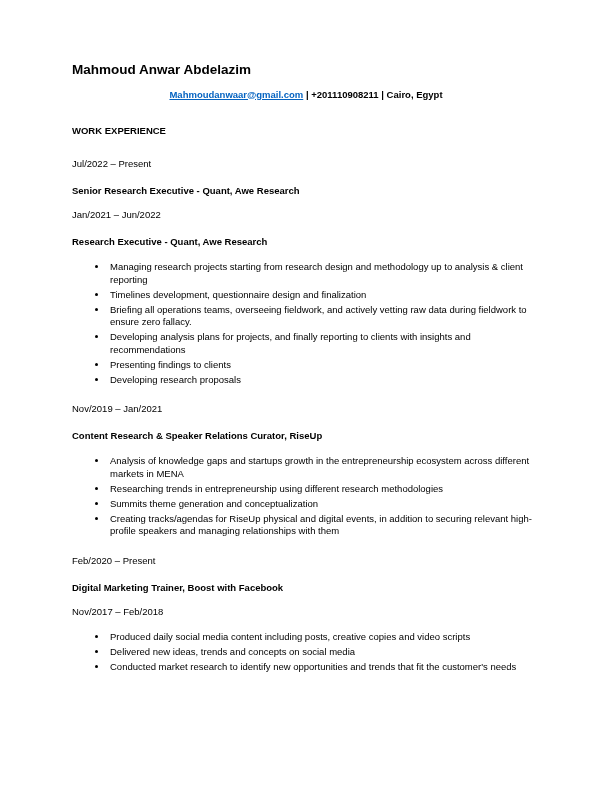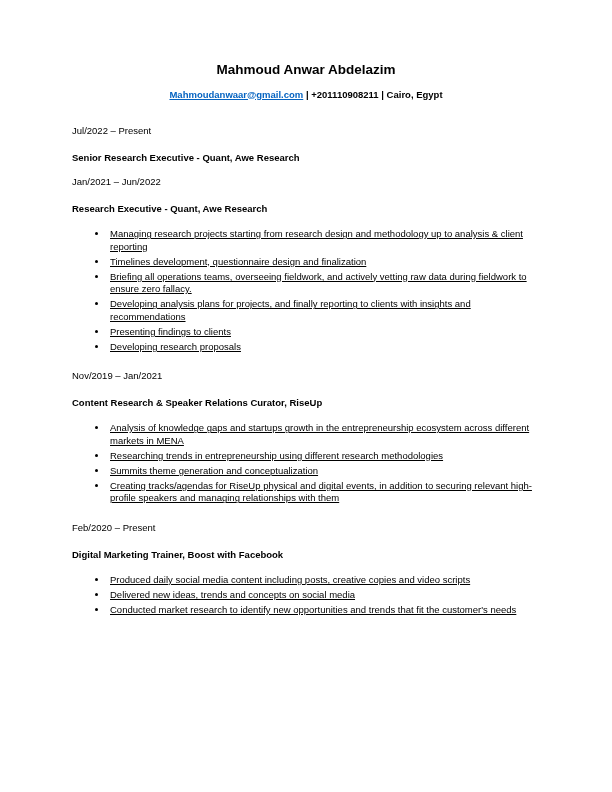--- a/index.html
+++ b/index.html
@@ -15,21 +15,20 @@
     padding: 62px 72px 40px 72px;
     background: #ffffff;
     color: #000000;
     font-family: "Liberation Sans", sans-serif;
     font-size: 9.5px;
     line-height: 1.15;
     overflow: hidden;
   }
   .name {
     margin: 0 0 7px 0;
-    text-align: center;
     font-size: 13.5px;
     font-weight: bold;
   }
   .contact {
     margin: 12px 0 26px 0;
     text-align: center;
     font-weight: bold;
     font-size: 9.5px;
   }
   .contact a.email {
@@ -48,21 +47,20 @@
     font-weight: normal;
     margin-top: 2px;
   }
   .job .title {
     font-weight: bold;
     margin-top: 16px;
   }
   .job ul {
     margin: 12px 0 18px 0;
     padding-left: 36px;
-    text-decoration: underline;
   }
   .job ul li {
     margin: 0 0 2.5px 0;
     line-height: 1.32;
     padding-left: 2px;
   }
 </style>
 </head>
 <body>
 
@@ -71,20 +69,21 @@
   <h1 class="name">Mahmoud Anwar Abdelazim</h1>
 
   <p class="contact">
     <a class="email" href="#">Mahmoudanwaar@gmail.com</a>
     <span>|</span>
     <span>+201110908211</span>
     <span>|</span>
     <span>Cairo, Egypt</span>
   </p>
 
+  <p class="section-heading">WORK EXPERIENCE</p>
 
   <div class="job">
     <p class="dates">Jul/2022 – Present</p>
     <p class="title">Senior Research Executive - Quant, Awe Research</p>
   </div>
 
   <div class="job">
     <p class="dates">Jan/2021 – Jun/2022</p>
     <p class="title">Research Executive - Quant, Awe Research</p>
     <ul>
@@ -107,20 +106,21 @@
       <li>Creating tracks/agendas for RiseUp physical and digital events, in addition to securing relevant high-profile speakers and managing relationships with them</li>
     </ul>
   </div>
 
   <div class="job">
     <p class="dates">Feb/2020 – Present</p>
     <p class="title">Digital Marketing Trainer, Boost with Facebook</p>
   </div>
 
   <div class="job">
+    <p class="dates">Nov/2017 – Feb/2018</p>
     <ul>
       <li>Produced daily social media content including posts, creative copies and video scripts</li>
       <li>Delivered new ideas, trends and concepts on social media</li>
       <li>Conducted market research to identify new opportunities and trends that fit the customer's needs</li>
     </ul>
   </div>
 
 </div>
 
 </body></html>

